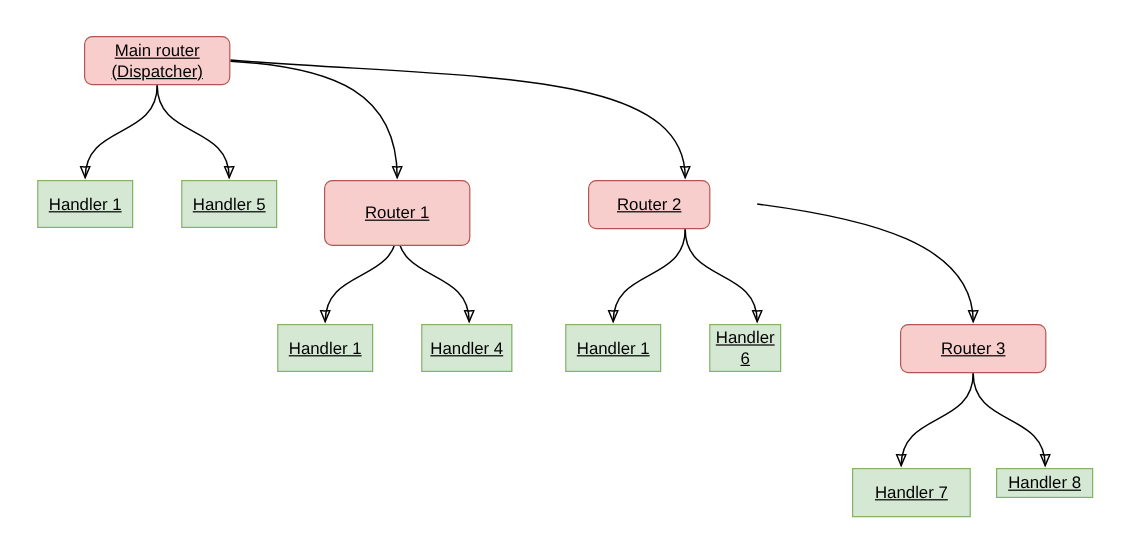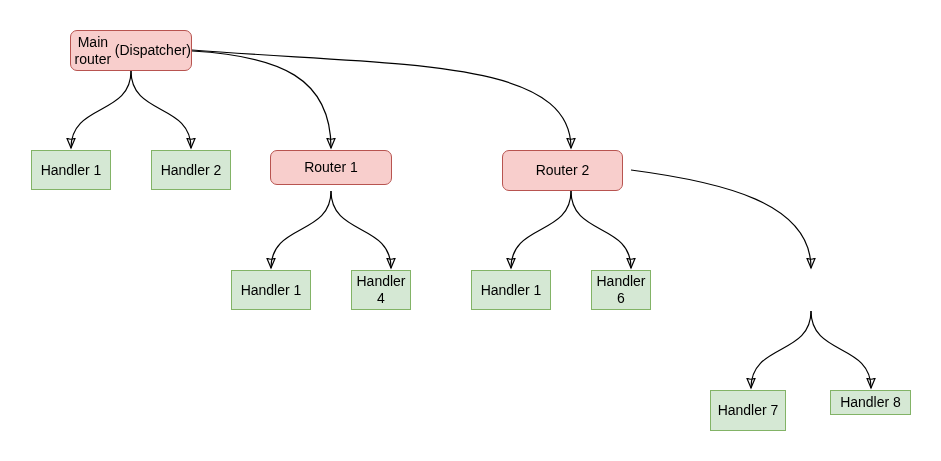--- a/index.html
+++ b/index.html
@@ -29,27 +29,28 @@
   }
   .edges path{
     fill:none;
     stroke:var(--edge);
     stroke-width:1.2;
   }
   .node{
     position:absolute;
     box-sizing:border-box;
     display:flex;
-    flex-direction:row;
+    flex-direction:column;
     align-items:center;
     justify-content:center;
     font-size:14px;
     line-height:17px;
     color:#000;
     text-align:center;
+    text-decoration:underline;
   }
   .node.router{
     background:var(--router-fill);
     border:1px solid var(--router-border);
     border-radius:7px;
   }
   .node.handler{
     background:var(--handler-fill);
     border:1px solid var(--handler-border);
   }
@@ -81,49 +82,52 @@
   <div class="node router" style="left:70px;top:30px;width:122px;height:41px">
     <span>Main router</span>
     <span>(Dispatcher)</span>
   </div>
 
   <div class="node handler" style="left:31px;top:150px;width:80px;height:40px">
     <span>Handler 1</span>
   </div>
 
   <div class="node handler" style="left:151px;top:150px;width:80px;height:40px">
-    <span>Handler 2</span>
+    <span>Handler 5</span>
   </div>
 
-  <div class="node router" style="left:270px;top:150px;width:122px;height:35px">
+  <div class="node router" style="left:270px;top:150px;width:122px;height:55px">
     <span>Router 1</span>
   </div>
 
-  <div class="node router" style="left:502px;top:150px;width:121px;height:41px">
+  <div class="node router" style="left:490px;top:150px;width:102px;height:41px">
     <span>Router 2</span>
   </div>
 
   <div class="node handler" style="left:231px;top:270px;width:80px;height:40px">
     <span>Handler 1</span>
   </div>
 
-  <div class="node handler" style="left:351px;top:270px;width:60px;height:40px">
+  <div class="node handler" style="left:351px;top:270px;width:76px;height:40px">
     <span>Handler 4</span>
   </div>
 
   <div class="node handler" style="left:471px;top:270px;width:80px;height:40px">
     <span>Handler 1</span>
   </div>
 
   <div class="node handler" style="left:591px;top:270px;width:60px;height:40px">
     <span>Handler 6</span>
   </div>
 
+  <div class="node router" style="left:750px;top:270px;width:122px;height:41px">
+    <span>Router 3</span>
+  </div>
 
-  <div class="node handler" style="left:710px;top:390px;width:76px;height:41px">
+  <div class="node handler" style="left:710px;top:390px;width:99px;height:41px">
     <span>Handler 7</span>
   </div>
 
   <div class="node handler" style="left:830px;top:390px;width:81px;height:25px">
     <span>Handler 8</span>
   </div>
 
 </div>
 
 </body></html>

